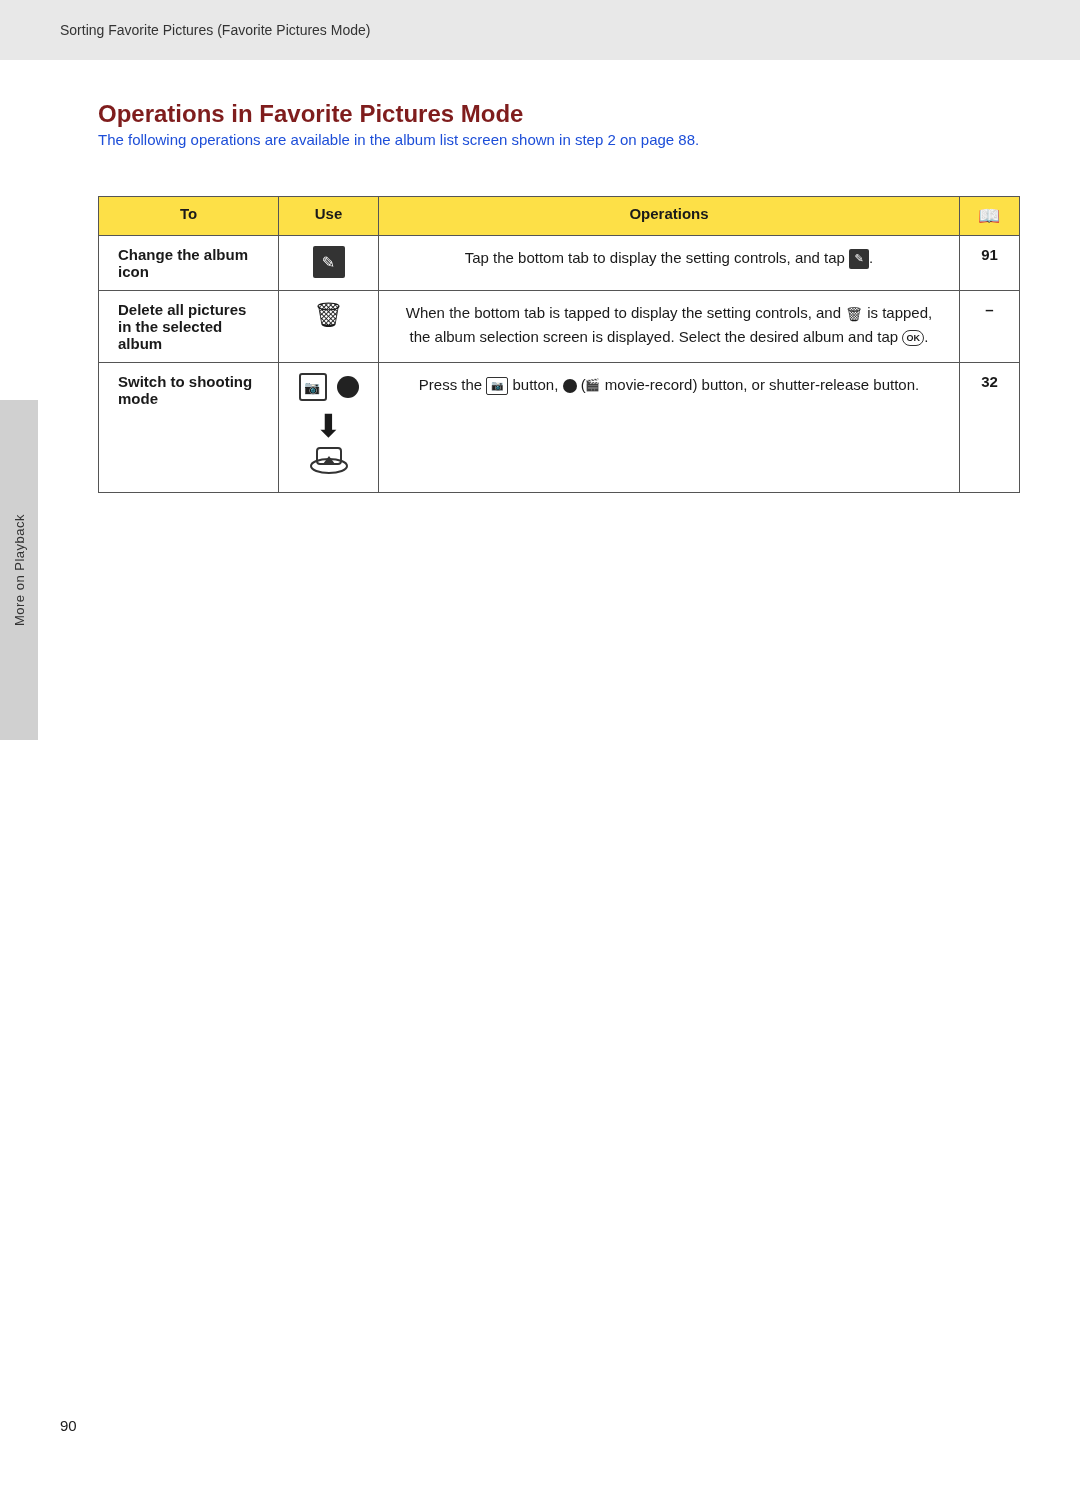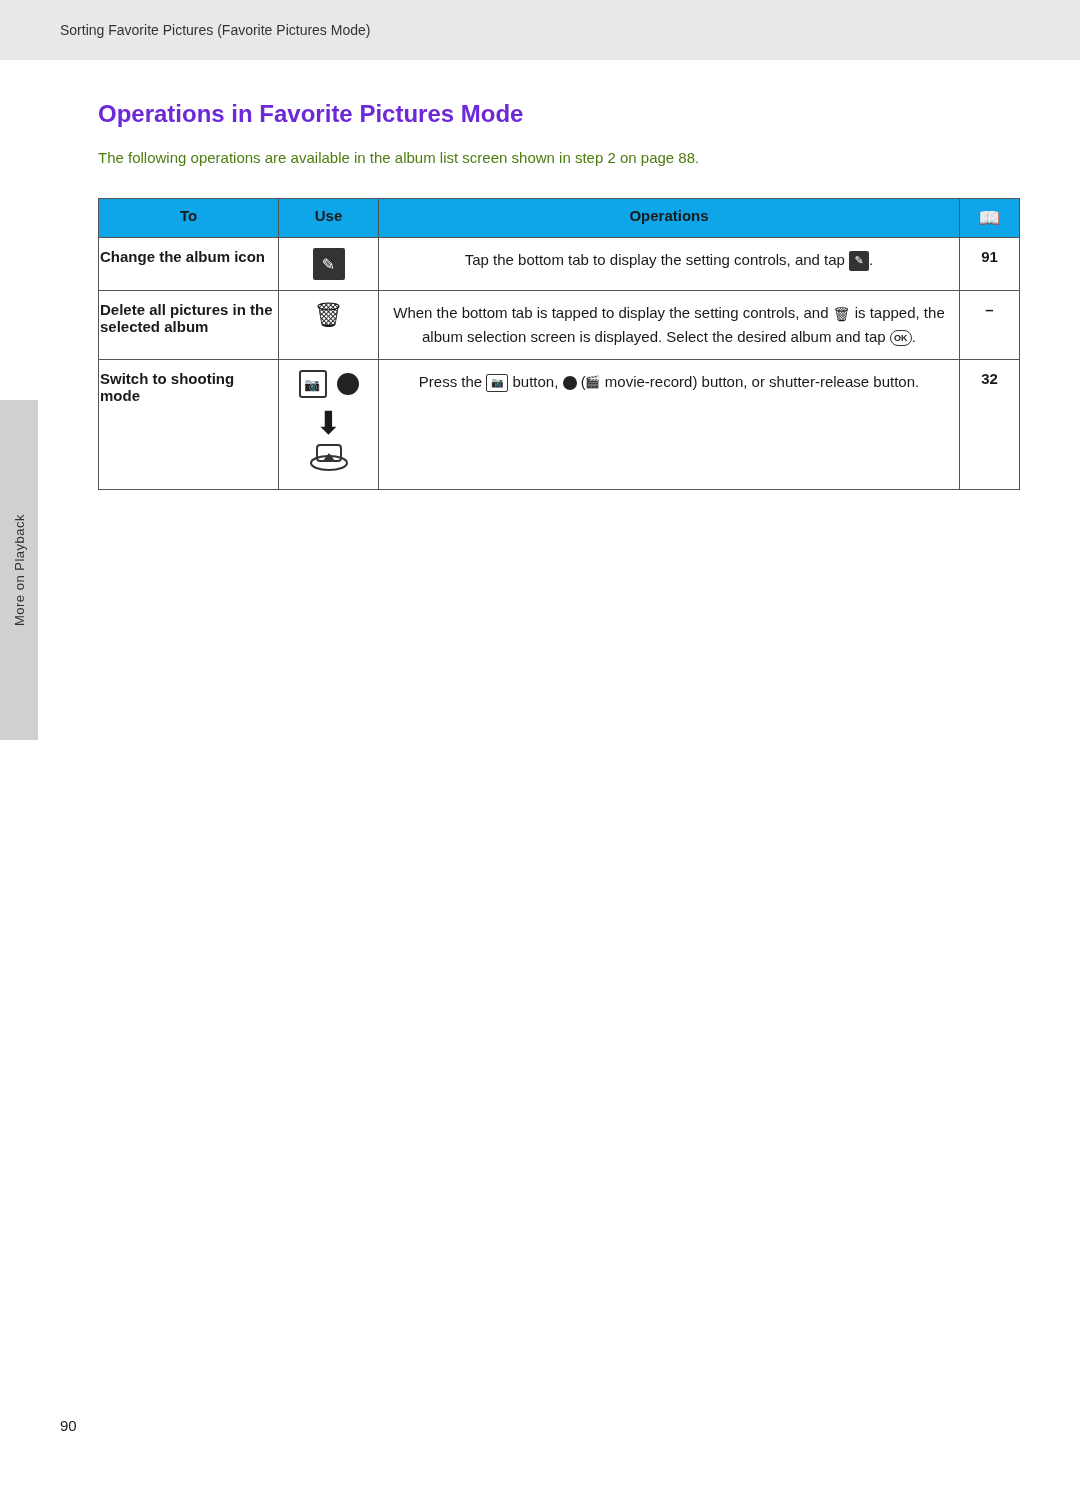--- a/index.html
+++ b/index.html
@@ -70,47 +70,46 @@
       position: absolute;
       top: 60px;
       left: 38px;
       width: 1042px;
       padding: 40px 60px 40px 60px;
     }
 
     .page-title {
       font-size: 24px;
       font-weight: bold;
-      color: #6d28d9;
-      margin-bottom: 18px;
+      color: #7f1d1d;
     }
 
     .intro-text {
       font-size: 15px;
-      color: #4d7c0f;
+      color: #1d4ed8;
       line-height: 1.6;
-      margin-bottom: 28px;
+      margin-bottom: 44px;
     }
 
     
     .data-table {
       width: 100%;
       border-collapse: collapse;
       border: 1px solid #555;
     }
 
     .data-table th,
     .data-table td {
       border: 1px solid #555;
-      padding: 10px 1px;
+      padding: 10px 19px;
       vertical-align: top;
     }
 
     .data-table thead th {
-      background: #0ea5e9;
+      background: #fde047;
       font-weight: bold;
       font-size: 15px;
       text-align: center;
       padding: 8px 11px;
     }
 
     .col-to {
       width: 180px;
     }
 

